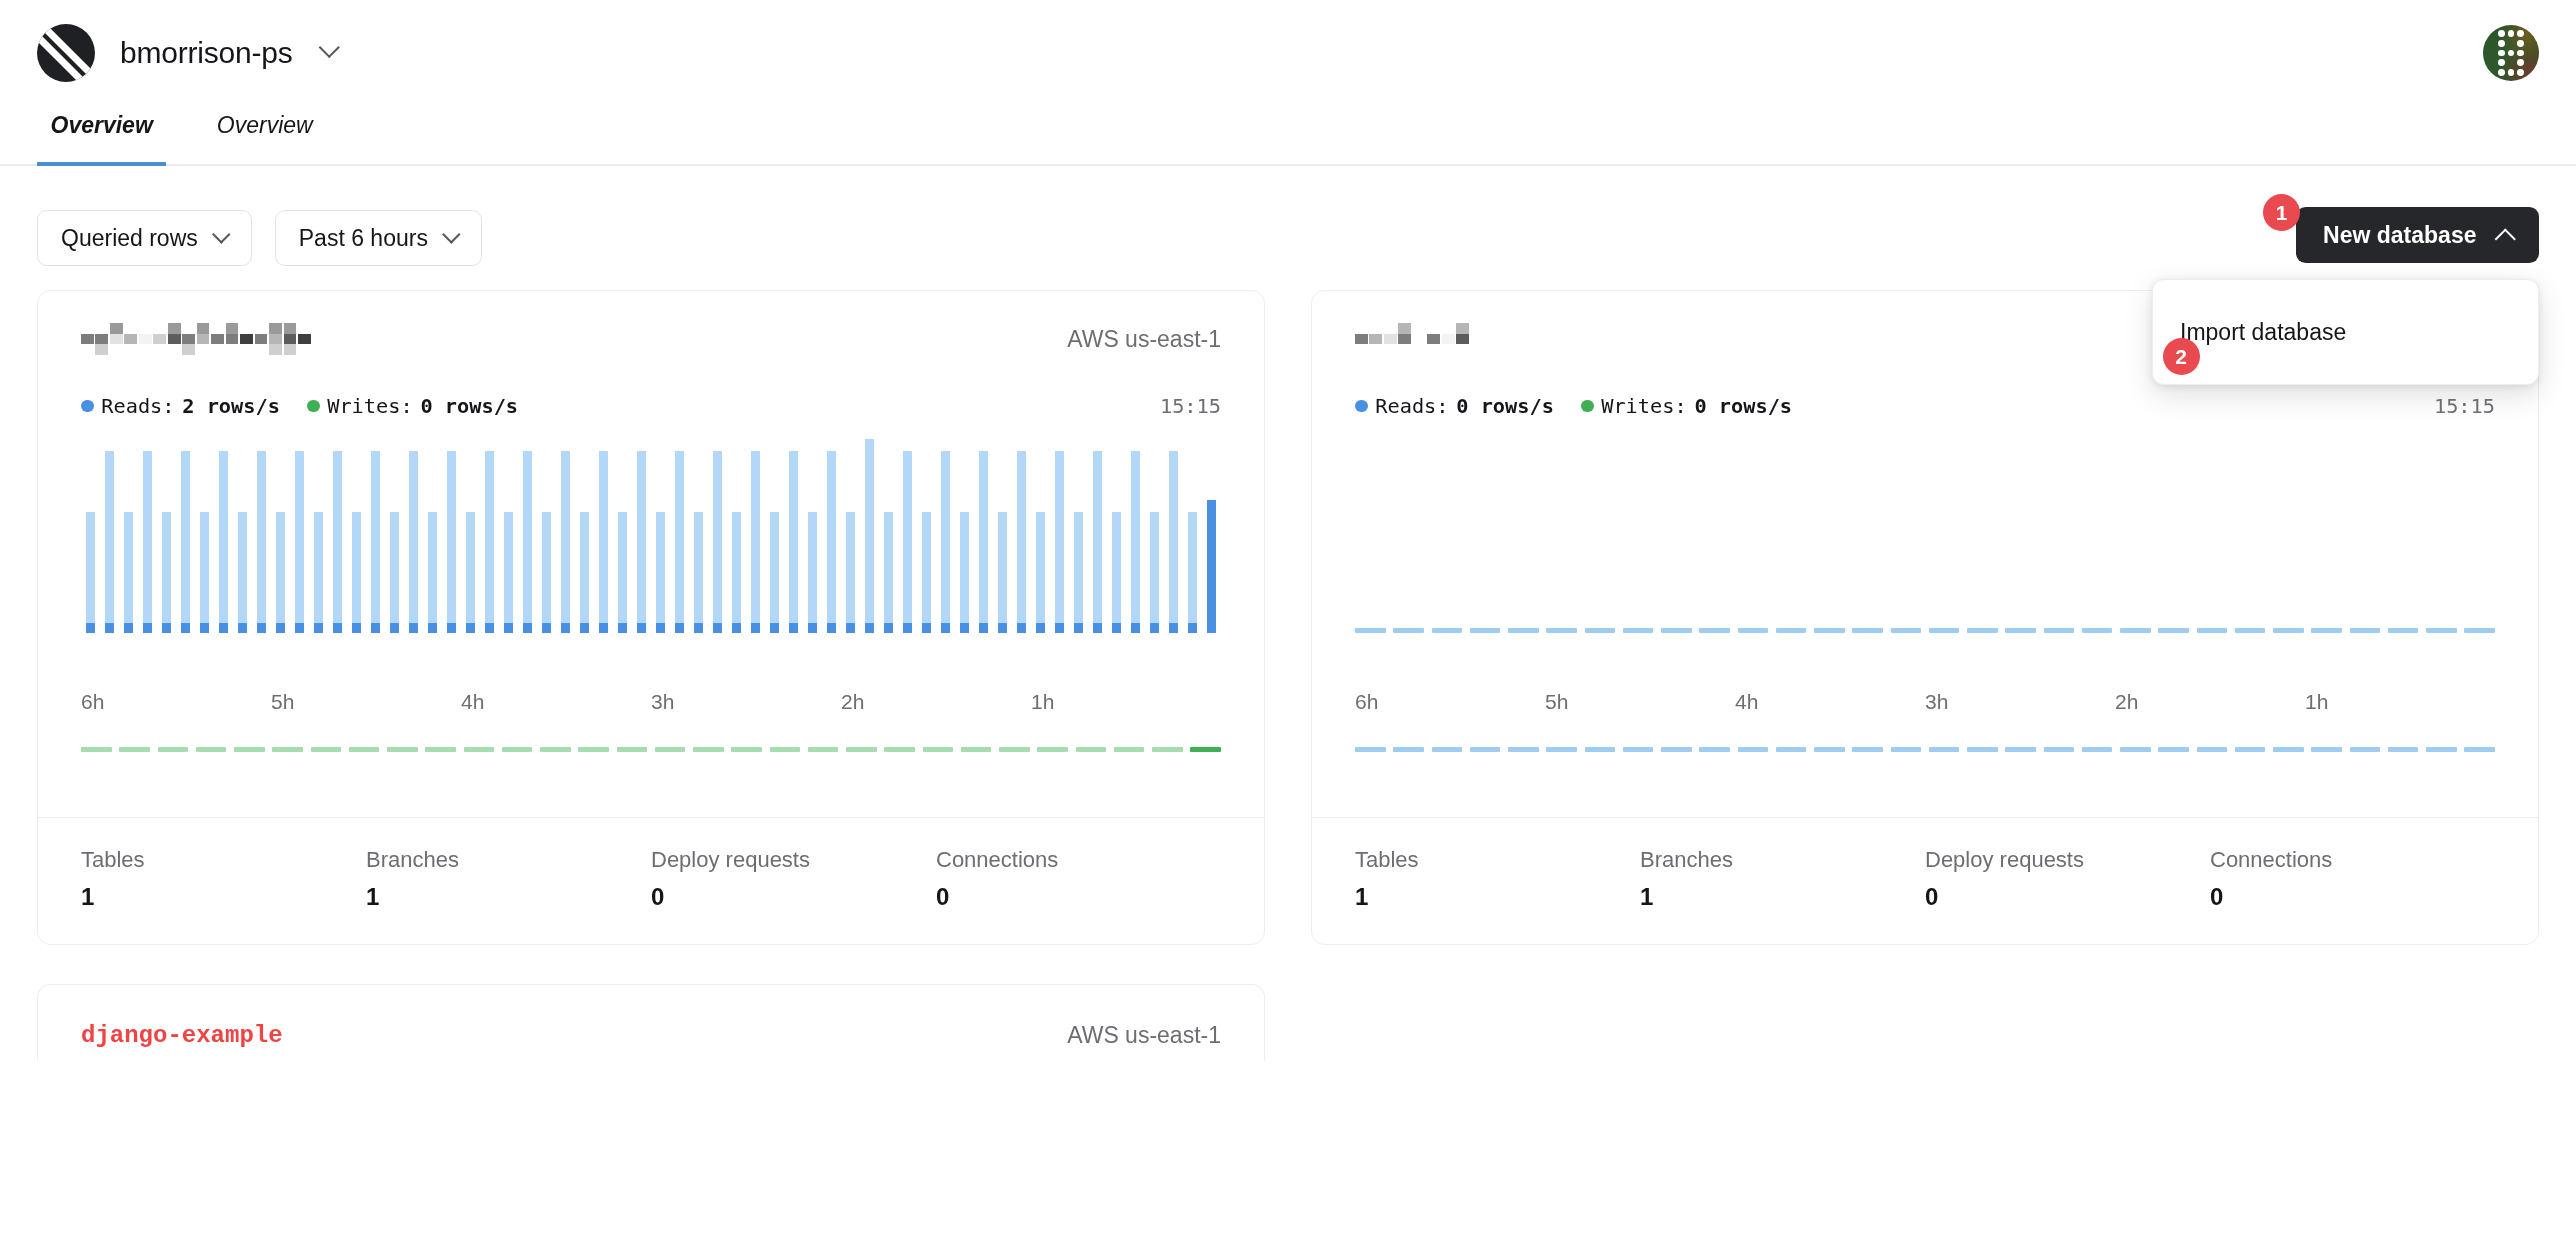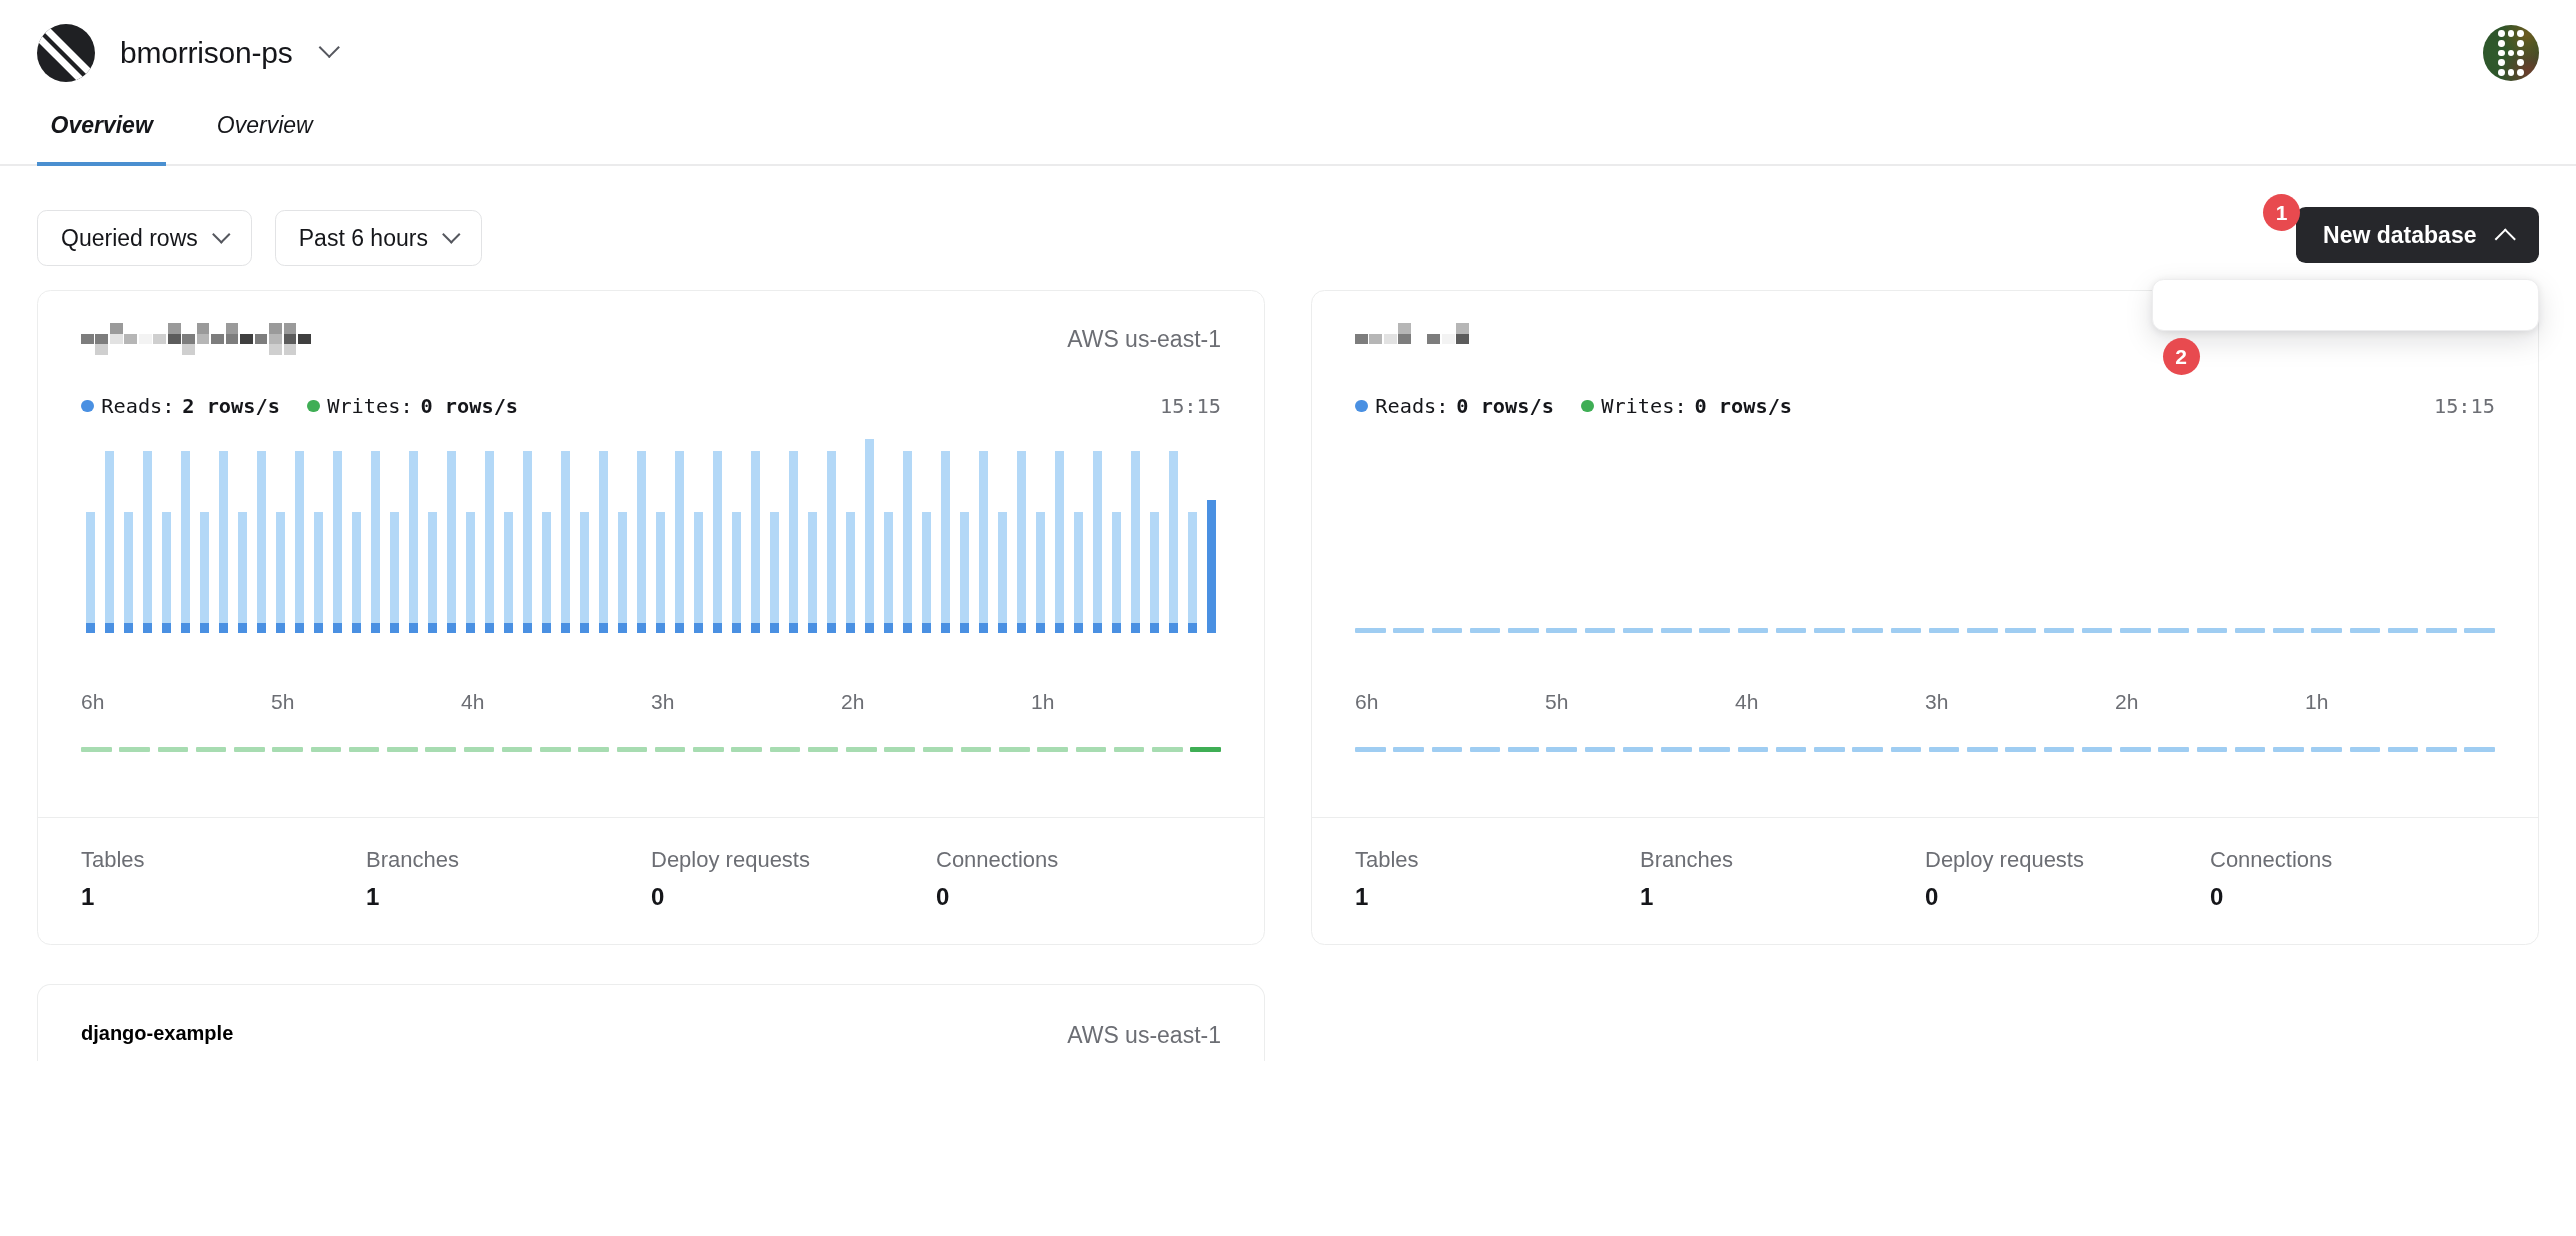--- a/index.html
+++ b/index.html
@@ -196,21 +196,21 @@
   }
   .card-body { padding: 35px 43px 0 43px; height: 526px; position: relative; }
   .card-head { display: flex; align-items: flex-start; justify-content: space-between; }
 
   .db-name-blur {
     display: flex; gap: 1.9px; align-items: flex-end;
     height: 29px;
   }
   .db-name-blur span { display:block; }
   .db-name-text {
-    font-size: 20px; font-weight: 700; color: #000000;
+    font-size: 24px; font-weight: 700; color: #ef4444; font-family: Liberation Mono, monospace;
   }
   .region {
     font-size: 23px;
     color: #6c6e74;
     white-space: nowrap;
   }
 
   .legend-row {
     margin-top: 39px;
     display: flex;
@@ -363,20 +363,21 @@
 
   <div class="new-db-wrap">
     <div class="badge badge-1">1</div>
     <button class="new-db-btn">
       <span>New database</span>
       <span class="chev up white"></span>
     </button>
 
     <div class="menu">
       <div class="badge badge-2">2</div>
+      <div class="menu-item">Import database</div>
     </div>
   </div>
 </div>
 
 <div class="cards">
 
   <div class="card">
     <div class="card-body">
       <div class="card-head">
         <div class="db-name-blur" id="blur1">

